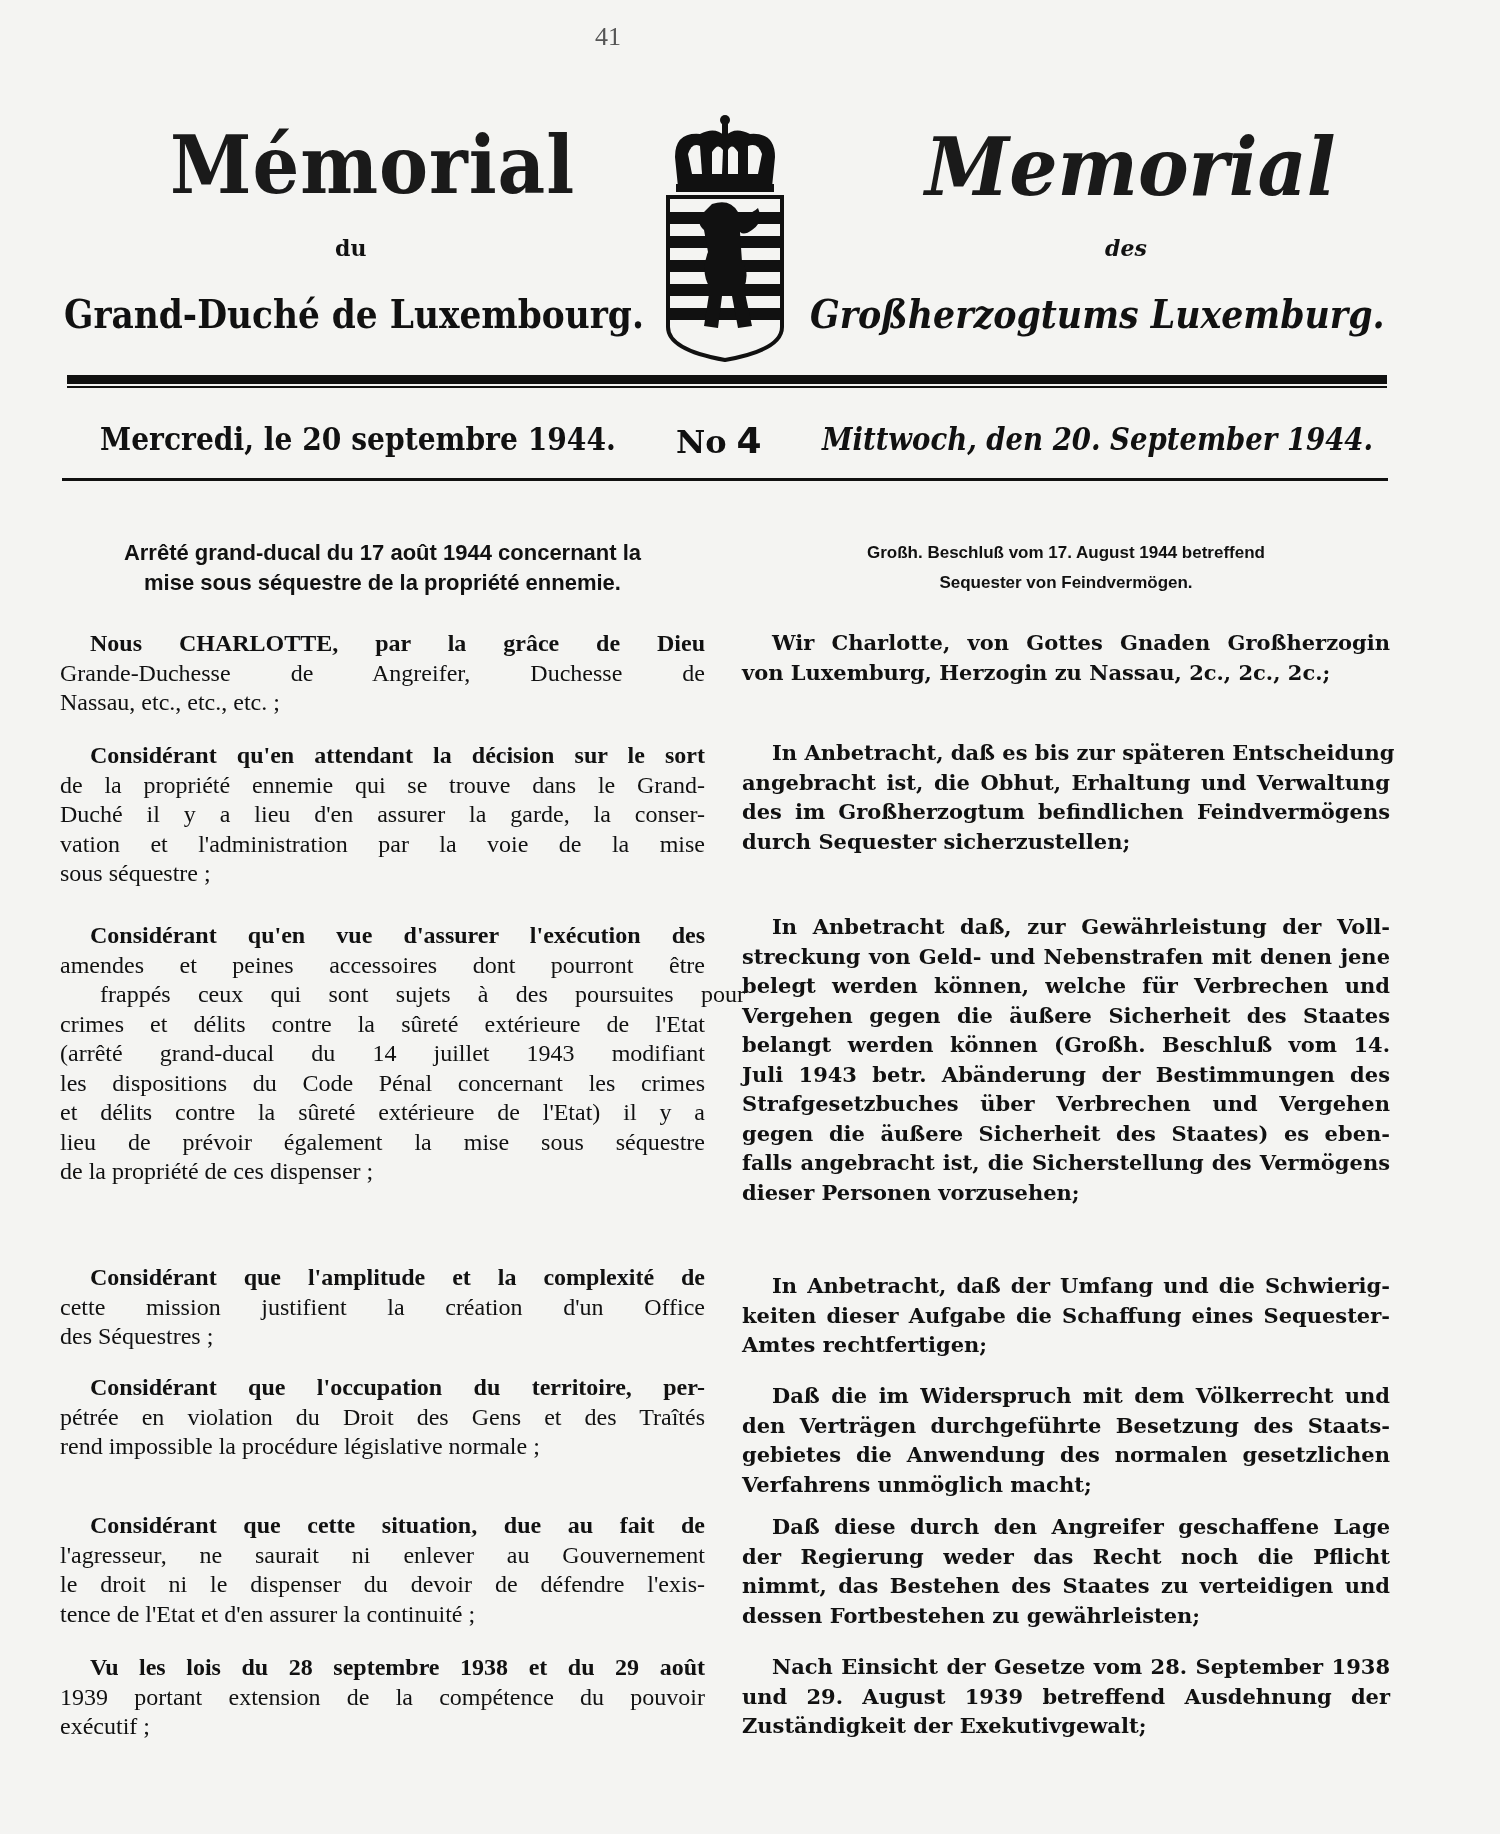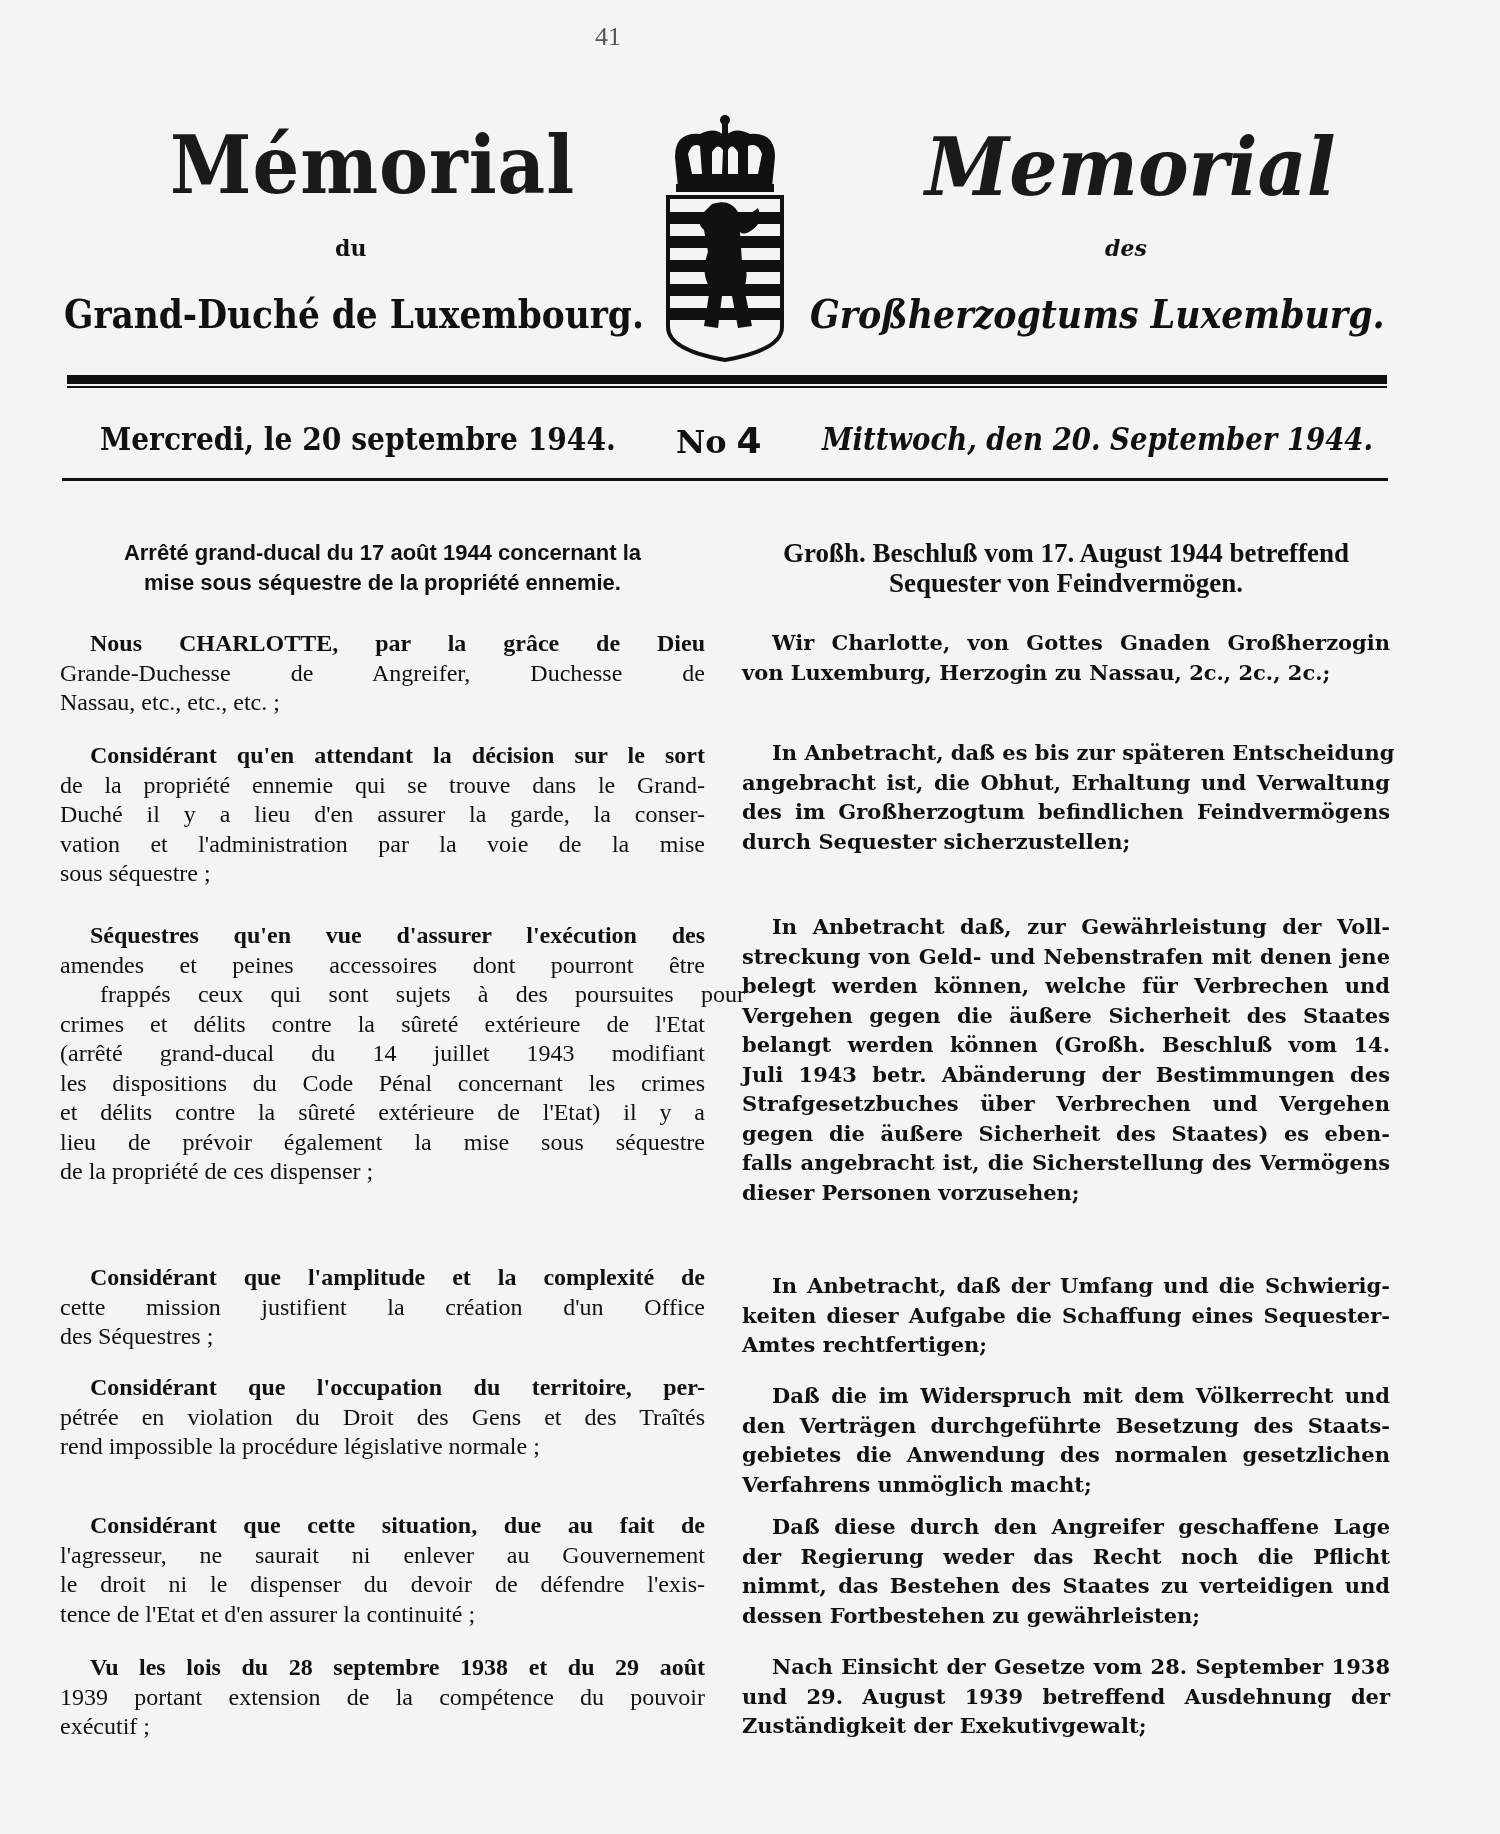--- a/index.html
+++ b/index.html
@@ -50,21 +50,21 @@
       position: absolute; left: 0; width: 100%;
       font-size: 24px; line-height: 30px; white-space: nowrap;
       text-align: justify; text-align-last: justify;
     }
     .col-fr .line { font-family: "Liberation Serif", serif; }
     .col-de .line { font-family: "DejaVu Serif", serif; font-weight: bold; font-size: 21px; }
     .line.last { text-align-last: left; }
     .line.indent { padding-left: 30px; box-sizing: border-box; font-weight: bold; }
     .line.center { text-align: center; text-align-last: center; }
     .heading .line { font-weight: bold; font-family: "Liberation Sans", sans-serif; font-size: 22px; }
-    .col-de .heading .line { font-family: Liberation Serif, serif; font-size: 27px; }
+    .col-de .heading .line { font-family: Liberation Sans, sans-serif; font-size: 17px; }
   </style>
 </head>
 <body>
 
 <div class="page-number">41</div>
 
 <div class="mast-title mast-fr-title">Mémorial</div>
 <div class="mast-small mast-fr-du">du</div>
 <div class="mast-sub mast-fr-sub">Grand-Duché de Luxembourg.</div>
 
@@ -115,21 +115,21 @@
       <div class="line last" style="top: 687px;">Nassau, etc., etc., etc. ;</div>
     </div>
     <div>
       <div class="line indent" style="top: 740px;">Considérant qu'en attendant la décision sur le sort</div>
       <div class="line" style="top: 769.5px;">de la propriété ennemie qui se trouve dans le Grand-</div>
       <div class="line" style="top: 799px;">Duché il y a lieu d'en assurer la garde, la conser-</div>
       <div class="line" style="top: 828.5px;">vation et l'administration par la voie de la mise</div>
       <div class="line last" style="top: 858px;">sous séquestre ;</div>
     </div>
     <div>
-      <div class="line indent" style="top: 920px;">Séquestres qu'en vue d'assurer l'exécution des</div>
+      <div class="line indent" style="top: 920px;">Considérant qu'en vue d'assurer l'exécution des</div>
       <div class="line" style="top: 949.5px;">amendes et peines accessoires dont pourront être</div>
       <div class="line" style="top: 979px; margin-left: 40px;">frappés ceux qui sont sujets à des poursuites pour</div>
       <div class="line" style="top: 1008.5px;">crimes et délits contre la sûreté extérieure de l'Etat</div>
       <div class="line" style="top: 1038px;">(arrêté grand-ducal du 14 juillet 1943 modifiant</div>
       <div class="line" style="top: 1067.5px;">les dispositions du Code Pénal concernant les crimes</div>
       <div class="line" style="top: 1097px;">et délits contre la sûreté extérieure de l'Etat) il y a</div>
       <div class="line" style="top: 1126.5px;">lieu de prévoir également la mise sous séquestre</div>
       <div class="line last" style="top: 1156px;">de la propriété de ces dispenser ;</div>
     </div>
     <div>

